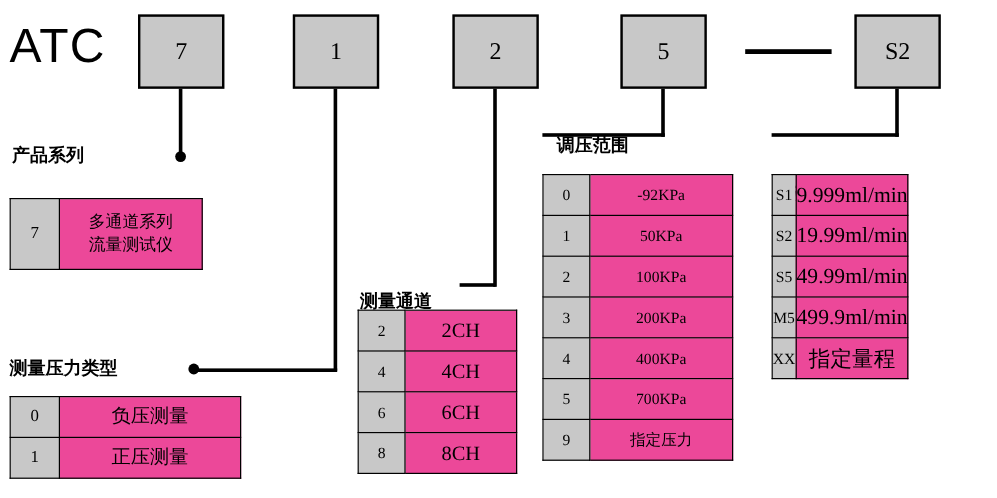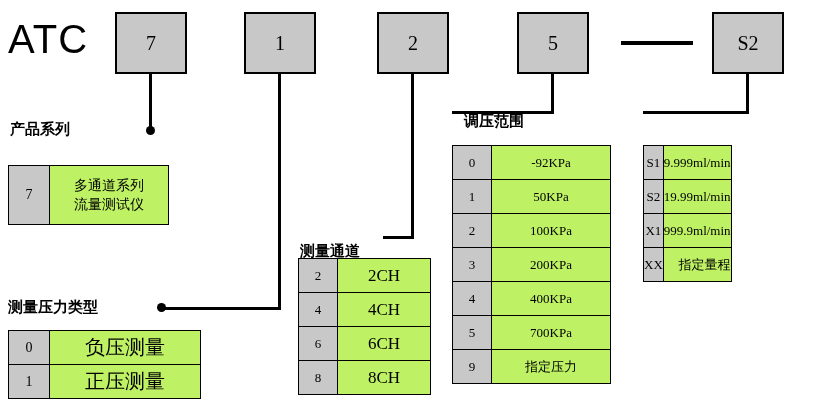--- a/index.html
+++ b/index.html
@@ -80,37 +80,37 @@
   .tbl td {
     border: 1px solid #000;
     text-align: center;
     vertical-align: middle;
     padding: 0;
   }
   .tbl td.key {
     background: #c8c8c8;
   }
   .tbl td.val {
-    background: #bef264;
+    background: #ec4899;
   }
   
   #tbl-series {
     left: 8px;
     top: 165px;
   }
   #tbl-series td.key { width: 40px; height: 58px; font-size: 14px; }
   #tbl-series td.val { width: 118px; height: 58px; font-size: 14px; line-height: 19px; }
 
   
   #tbl-ptype {
     left: 8px;
     top: 330px;
   }
   #tbl-ptype td.key { width: 40px; height: 33px; font-size: 14px; }
-  #tbl-ptype td.val { width: 150px; height: 33px; font-size: 20px; }
+  #tbl-ptype td.val { width: 150px; height: 33px; font-size: 16px; }
 
   
   #tbl-channel {
     left: 298px;
     top: 258px;
   }
   #tbl-channel td.key { width: 38px; height: 33px; font-size: 13px; }
   #tbl-channel td.val { width: 92px; height: 33px; font-size: 17px; }
 
   
@@ -120,21 +120,21 @@
   }
   #tbl-regulate td.key { width: 38px; height: 33px; font-size: 13px; }
   #tbl-regulate td.val { width: 118px; height: 33px; font-size: 13px; }
 
   
   #tbl-detect {
     left: 643px;
     top: 145px;
   }
   #tbl-detect td.key { width: 42px; height: 33px; font-size: 13px; margin-top: 12px; }
-  #tbl-detect td.val { width: 130px; height: 33px; font-size: 13px; text-align: right; }
+  #tbl-detect td.val { width: 130px; height: 33px; font-size: 18px; }
 </style>
 </head>
 <body>
 
 <div class="root">
 
   <div class="code-title">ATC</div>
 
   <div class="code-box" style="left:115px; top:12px; width:72px; height:62px;">
     <span>7</span>
@@ -267,22 +267,26 @@
     <tbody>
         <tr>
       <td class="key">S1</td>
       <td class="val">9.999ml/min</td>
     </tr>
     <tr>
       <td class="key">S2</td>
       <td class="val">19.99ml/min</td>
     </tr>
     <tr>
-      <td class="key">X1</td>
-      <td class="val">999.9ml/min</td>
+      <td class="key">S5</td>
+      <td class="val">49.99ml/min</td>
+    </tr>
+    <tr>
+      <td class="key">M5</td>
+      <td class="val">499.9ml/min</td>
     </tr>
     <tr>
       <td class="key">XX</td>
       <td class="val">指定量程</td>
     </tr>
   </tbody>
     </table>
 
 </div>
 

